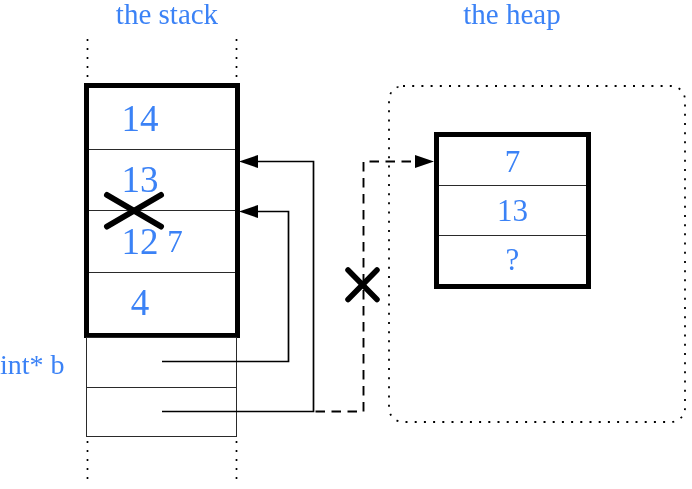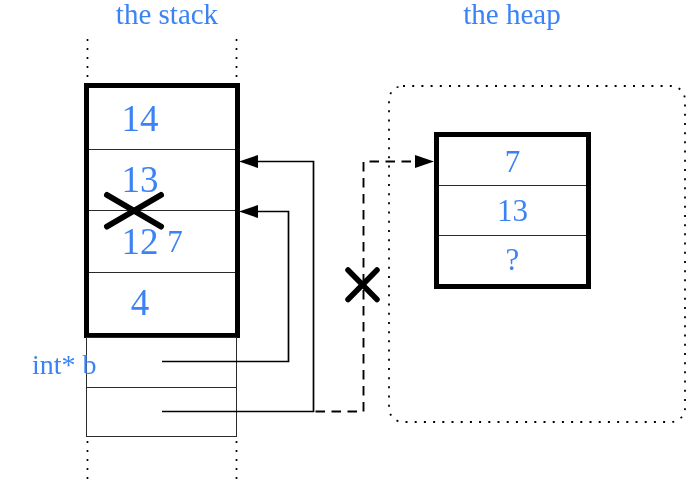--- a/index.html
+++ b/index.html
@@ -55,21 +55,21 @@
     font-size:31px;line-height:1;
   }
   .hrow + .hrow{border-top:1.5px solid #2a2a2a;}
 
   
   .var-label{
     position:absolute;left:0;width:62px;text-align:right;
     font-size:28px;line-height:30px;white-space:pre;
   }
   .var-a{top:296px;}
-  .var-b{top:350px;padding-left:32px;}
+  .var-b{top:350px;}
   .var-c{top:400px;}
 
   
   .overlay{
     position:absolute;left:0;top:0;width:692px;height:489px;
     z-index:5;pointer-events:none;
   }
 </style>
 </head>
 <body>

